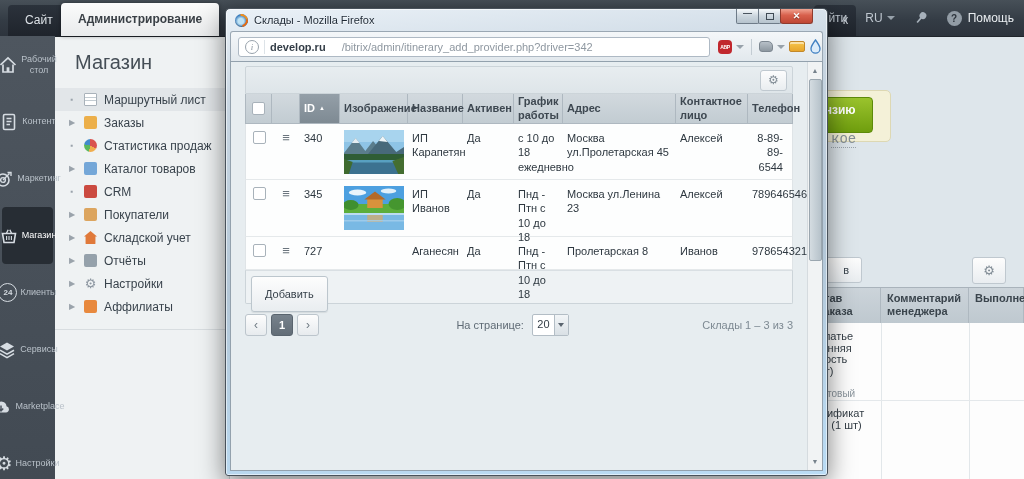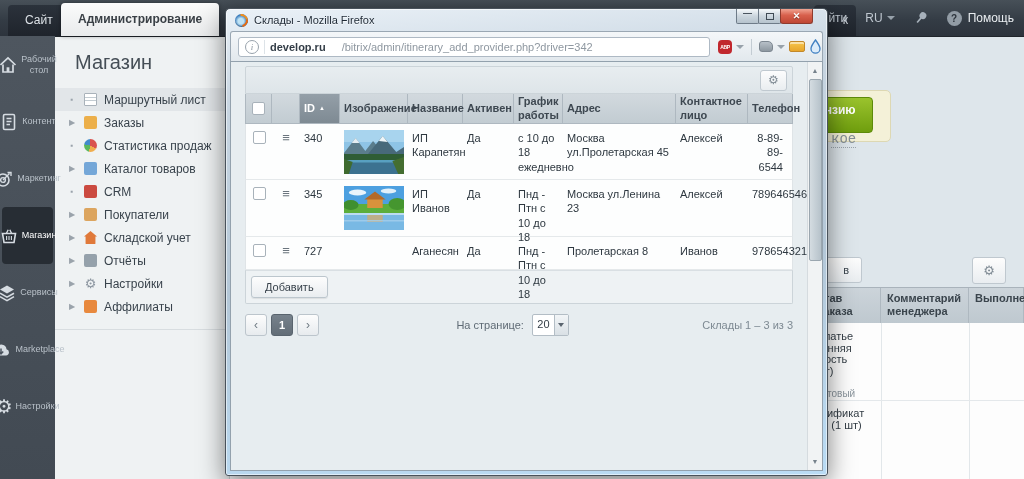--- a/index.html
+++ b/index.html
@@ -142,21 +142,21 @@
   .c-cont{width:72px;flex:none;}
   .c-phone{flex:1;}
   .chk{width:11px;height:11px;background:#fff;border:1px solid #a8b2ba;border-radius:2px;display:inline-block;cursor:pointer;}
   .grid-row{display:flex;background:#fdfefe;border-bottom:1px solid #e5e9eb;border-left:1px solid #dfe4e7;border-right:1px solid #dfe4e7;box-sizing:border-box;}
   .bcell{font-size:11px;color:#2e3840;padding:7px 4px 4px 4px;box-sizing:border-box;line-height:1.3;display:block;}
   .bcell.c-check,.bcell.c-menu{text-align:center;}
   .burger{color:#6b757e;font-size:13px;line-height:11px;cursor:pointer;display:inline-block;}
   .bcell.c-phone{text-align:right;padding-right:9px;}
   .wh-img{display:block;width:60px;height:44px;margin-top:-1px;cursor:pointer;}
   .grid-footer{height:34px;background:#eef2f4;border:1px solid #ccd4d9;border-top:1px solid #d9dfe3;border-radius:0 0 2px 2px;box-sizing:border-box;}
-  .add-btn{margin:5px 0 0 5px;padding:4px 13px;background:linear-gradient(#fdfdfd,#e9edf0);
+  .add-btn{margin:5px 0 0 5px;padding:11px 13px;background:linear-gradient(#fdfdfd,#e9edf0);
            border:1px solid #bcc6cd;border-radius:3px;font-size:11px;color:#38424b;cursor:pointer;
            font-family:"Liberation Sans",sans-serif;box-shadow:0 1px 1px rgba(0,0,0,.08);}
   .pagination{display:flex;align-items:center;margin-top:9px;height:24px;}
   .pg-btn{width:22px;height:22px;border:1px solid #bcc5cc;border-radius:3px;background:linear-gradient(#fdfdfd,#e7ebee);
           color:#6f7a83;font-size:12px;text-align:center;line-height:20px;margin-right:4px;cursor:pointer;box-sizing:border-box;}
   .pg-btn.current{background:linear-gradient(#77828c,#626d77);border-color:#59646e;color:#fff;font-size:11px;font-weight:bold;}
   .pg-label{margin-left:auto;font-size:11px;color:#5f6b75;}
   .pg-select{display:flex;margin-left:8px;width:35px;height:20px;border:1px solid #b3bdc5;border-radius:2px;background:#fff;cursor:pointer;}
   .pg-select .val{flex:1;font-size:11px;color:#333d45;text-align:center;line-height:18px;}
   .pg-select .dd{width:13px;background:linear-gradient(#f2f5f7,#d9e0e5);border-left:1px solid #b3bdc5;
@@ -225,20 +225,26 @@
     </div>
     <div class="rail-item active">
       <span class="ric">
         <svg width="20" height="20" viewBox="0 0 20 20">
           <path d="M3.5 7.5 H16.5 L15 16.5 H5 Z" fill="none" stroke="#d6dce2" stroke-width="1.6"></path>
           <path d="M7.5 7.3 L9.2 3.8 M12.5 7.3 L10.8 3.8" stroke="#d6dce2" stroke-width="1.4" fill="none"></path>
           <path d="M7.6 10 v4 M10 10 v4 M12.4 10 v4" stroke="#d6dce2" stroke-width="1.1" fill="none"></path>
         </svg>
       </span>
       <span class="rlab">Магазин</span>
+    </div>
+    <div class="rail-item">
+      <span class="ric">
+        <span class="r24">24</span>
+      </span>
+      <span class="rlab">Клиенты</span>
     </div>
     <div class="rail-item">
       <span class="ric">
         <svg width="20" height="20" viewBox="0 0 20 20">
           <path d="M10 2.5 L17 6.5 L10 10.5 L3 6.5 Z" fill="#d6dce2"></path>
           <path d="M3 10.2 L10 14.2 L17 10.2" fill="none" stroke="#d6dce2" stroke-width="1.6"></path>
           <path d="M3 13.6 L10 17.6 L17 13.6" fill="none" stroke="#d6dce2" stroke-width="1.6"></path>
         </svg>
       </span>
       <span class="rlab">Сервисы</span>

